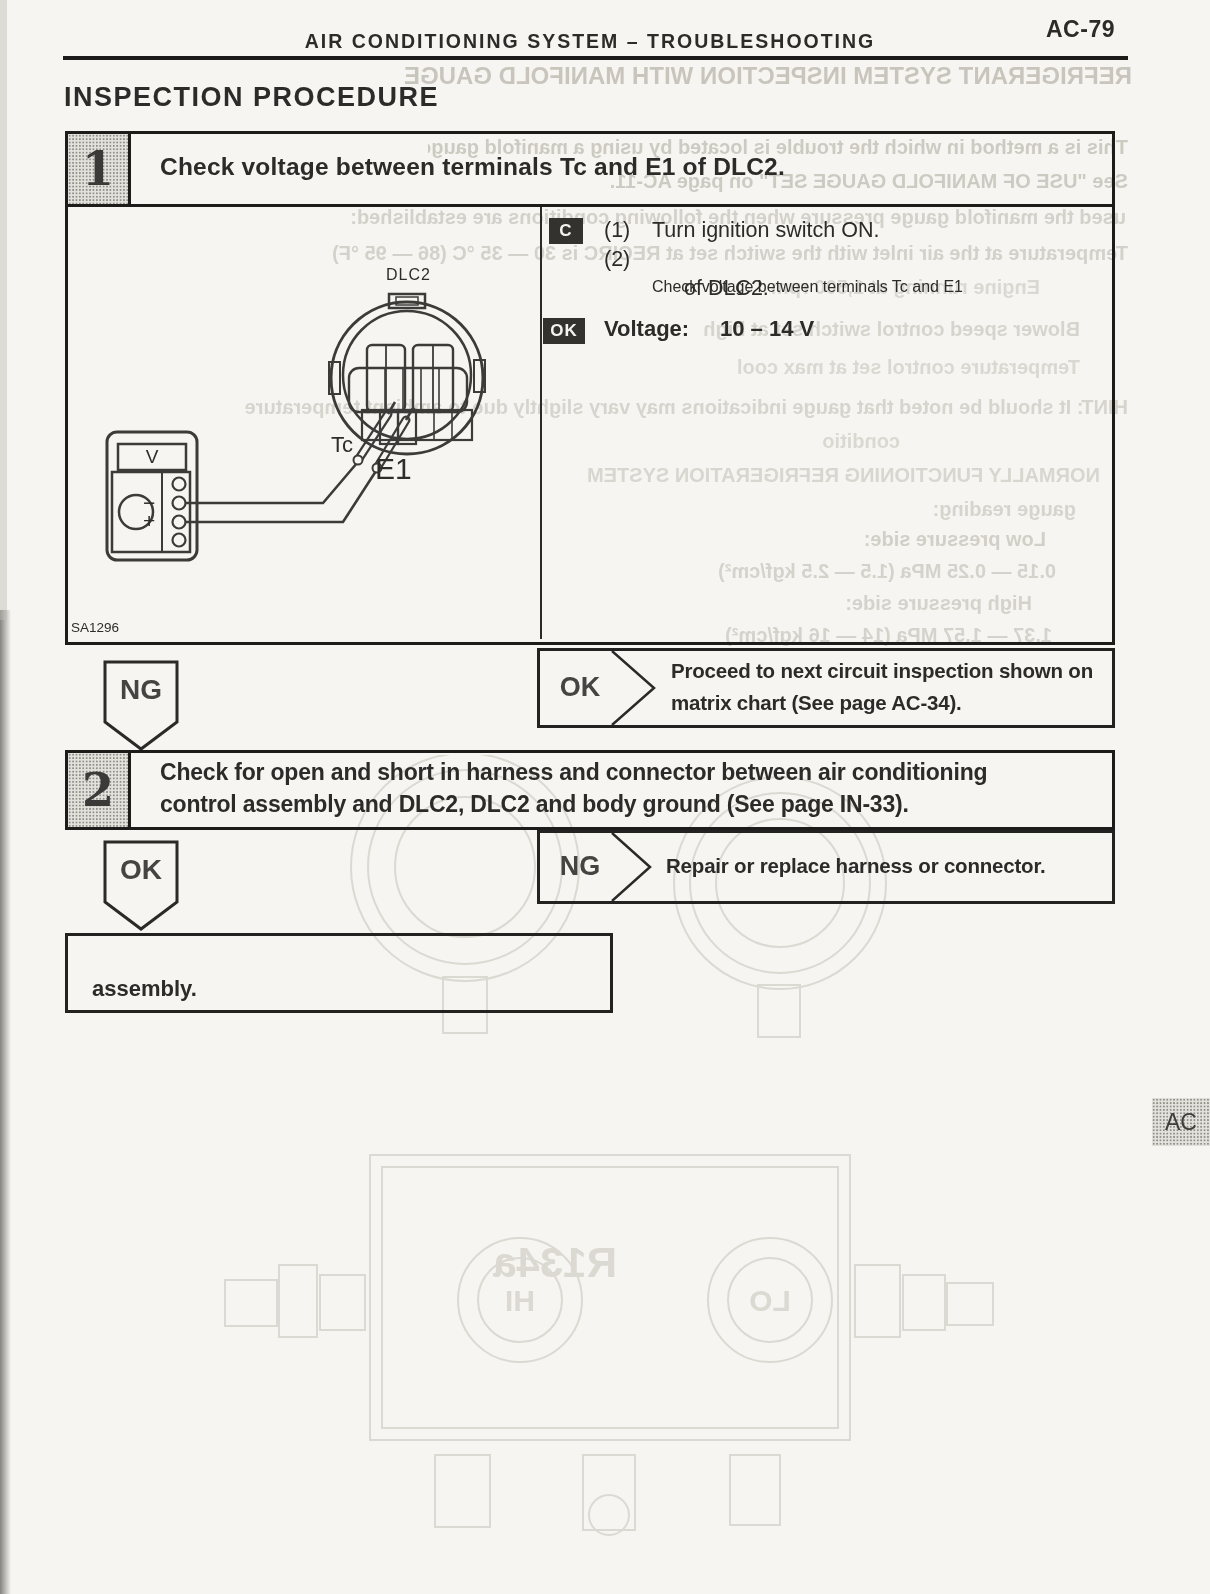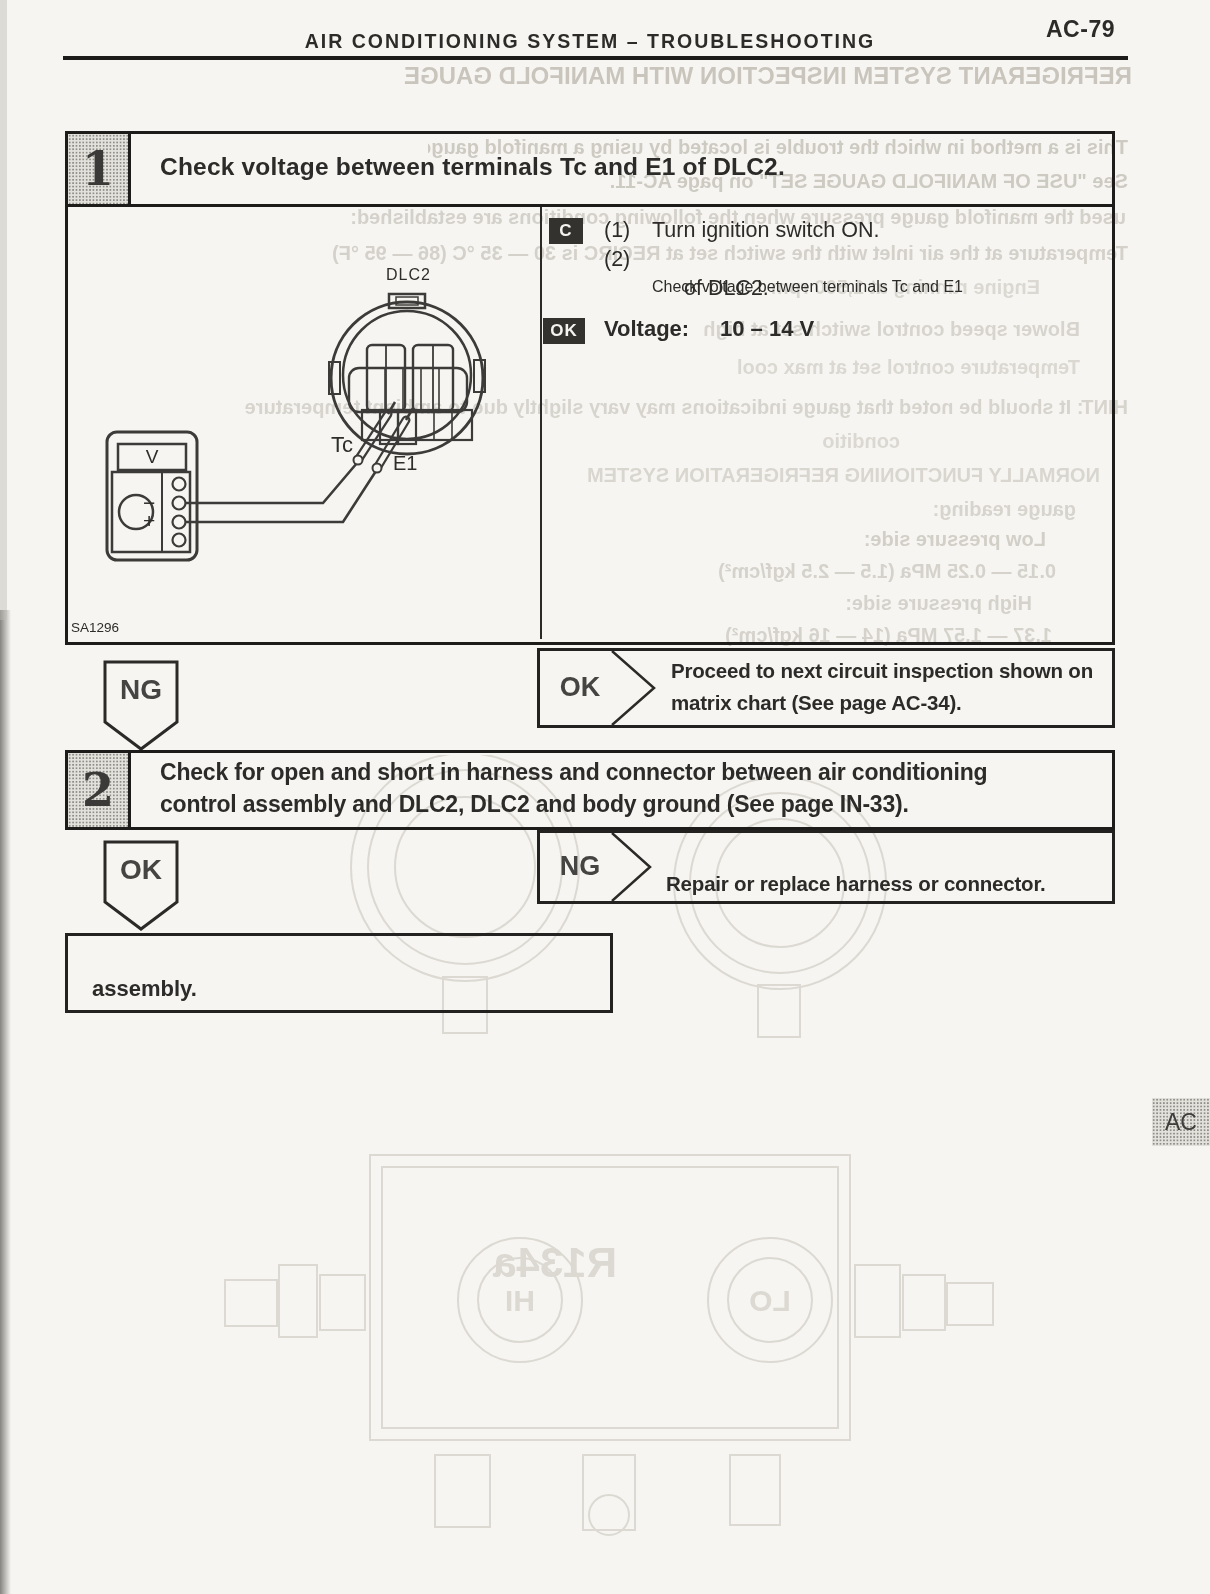--- a/index.html
+++ b/index.html
@@ -87,20 +87,21 @@
     </svg>
   </div>
 
   <div class="abs" style="left:0;top:610px;width:11px;height:984px;z-index:3;
        background:linear-gradient(to right, rgba(96,94,90,.75), rgba(96,94,90,0));"></div>
   <div class="abs" style="left:0;top:0;width:7px;height:620px;background:rgba(190,188,182,.45);z-index:3;"></div>
 
   <div class="abs content ink bold nowrap" style="left:1046px;top:16px;font-size:23px;letter-spacing:.5px;">AC-79</div>
   <div class="abs content ink bold" style="left:160px;top:30px;width:860px;text-align:center;font-size:19.5px;letter-spacing:2px;">AIR CONDITIONING SYSTEM – TROUBLESHOOTING</div>
   <div class="abs content" style="left:63px;top:56px;width:1065px;height:4px;background:#1c1b19;"></div>
+  <div class="abs content ink bold nowrap" style="left:64px;top:82px;font-size:27px;letter-spacing:1.5px;">INSPECTION PROCEDURE</div>
 
   <div class="abs content stepbox" style="left:65px;top:131px;width:1044px;height:508px;">
 
     <div class="abs" style="left:0;top:0;width:1044px;height:70px;border-bottom:3px solid #1d1c1a;">
       <div class="abs halftone numcell" style="left:0;top:0;width:60px;height:70px;font-size:46px;">1</div>
       <div class="abs ink bold nowrap" style="left:92px;top:19px;font-size:24.5px;letter-spacing:.2px;">Check voltage between terminals Tc and E1 of DLC2.</div>
     </div>
 
     <div class="abs" style="left:472px;top:73px;width:2px;height:432px;background:#2b2a28;"></div>
   </div>
@@ -161,21 +162,21 @@
         <line x1="367" y1="208" x2="367" y2="238" stroke-width="1.6"></line>
         <line x1="385" y1="208" x2="385" y2="238" stroke-width="1.6"></line>
         <rect x="313" y="208" width="18" height="34" stroke-width="2.2"></rect>
         <rect x="331" y="208" width="18" height="34" stroke-width="2.2"></rect>
       </g>
     </svg>
   </div>
 
   <div class="abs content figlabel bold nowrap" style="left:386px;top:266px;font-size:16px;letter-spacing:1px;font-weight:normal;">DLC2</div>
   <div class="abs content figlabel nowrap" style="left:331px;top:432px;font-size:22px;">Tc</div>
-  <div class="abs content figlabel nowrap" style="left:393px;top:452px;font-size:20px;">E1</div>
+  <div class="abs content figlabel nowrap" style="left:375px;top:452px;font-size:30px;">E1</div>
   <div class="abs content figlabel" style="left:118px;top:446px;width:68px;text-align:center;font-size:19px;">V</div>
   <div class="abs content figlabel" style="left:143px;top:491px;font-size:21px;">−</div>
   <div class="abs content figlabel" style="left:143px;top:509px;font-size:21px;">+</div>
   <div class="abs content figlabel nowrap" style="left:71px;top:620px;font-size:13.5px;">SA1296</div>
 
   <div class="abs content badge" style="left:549px;top:218px;width:34px;height:26px;">C</div>
   <div class="abs content ink nowrap" style="left:604px;top:218px;font-size:21.5px;">(1)</div>
   <div class="abs content ink nowrap" style="left:652px;top:218px;font-size:21.5px;">Turn ignition switch ON.</div>
   <div class="abs content ink nowrap" style="left:604px;top:247px;font-size:21.5px;">(2)</div>
   <div class="abs content ink nowrap" style="left:652px;top:247px;font-size:16px;margin-top:31px;">Check voltage between terminals Tc and E1</div>
@@ -211,21 +212,21 @@
       <polygon points="2,2 74,2 74,62 38,89 2,62" fill="none" stroke="#2b2a28" stroke-width="3"></polygon>
     </svg>
     <div class="abs bold" style="left:0;top:14px;width:76px;text-align:center;font-size:28px;color:#454442;">OK</div>
   </div>
 
   <div class="abs content resultbox" style="left:537px;top:830px;width:572px;height:68px;">
     <svg class="abs" style="left:0;top:0;" width="130" height="68" viewBox="0 0 130 68">
       <polyline points="72,0 110,34 72,68" fill="none" stroke="#2b2a28" stroke-width="2.5"></polyline>
     </svg>
     <div class="abs bold" style="left:14px;top:18px;width:52px;text-align:center;font-size:27px;color:#454442;">NG</div>
-    <div class="abs ink bold nowrap" style="left:126px;top:21px;font-size:20.5px;letter-spacing:-.2px;margin-top:18px;">Repair or replace harness or connector.</div>
+    <div class="abs ink bold nowrap" style="left:126px;top:21px;font-size:20.5px;letter-spacing:-.2px;">Repair or replace harness or connector.</div>
   </div>
 
   <div class="abs content resultbox" style="left:65px;top:933px;width:542px;height:74px;">
     <div class="abs ink bold nowrap" style="left:24px;top:40px;font-size:22px;">assembly.</div>
   </div>
 
   <div class="abs content halftone" style="left:1152px;top:1098px;width:58px;height:48px;
        display:flex;align-items:center;justify-content:center;font-size:23px;color:#3f3e3c;font-weight:normal;">
     <span>AC</span>
   </div>

